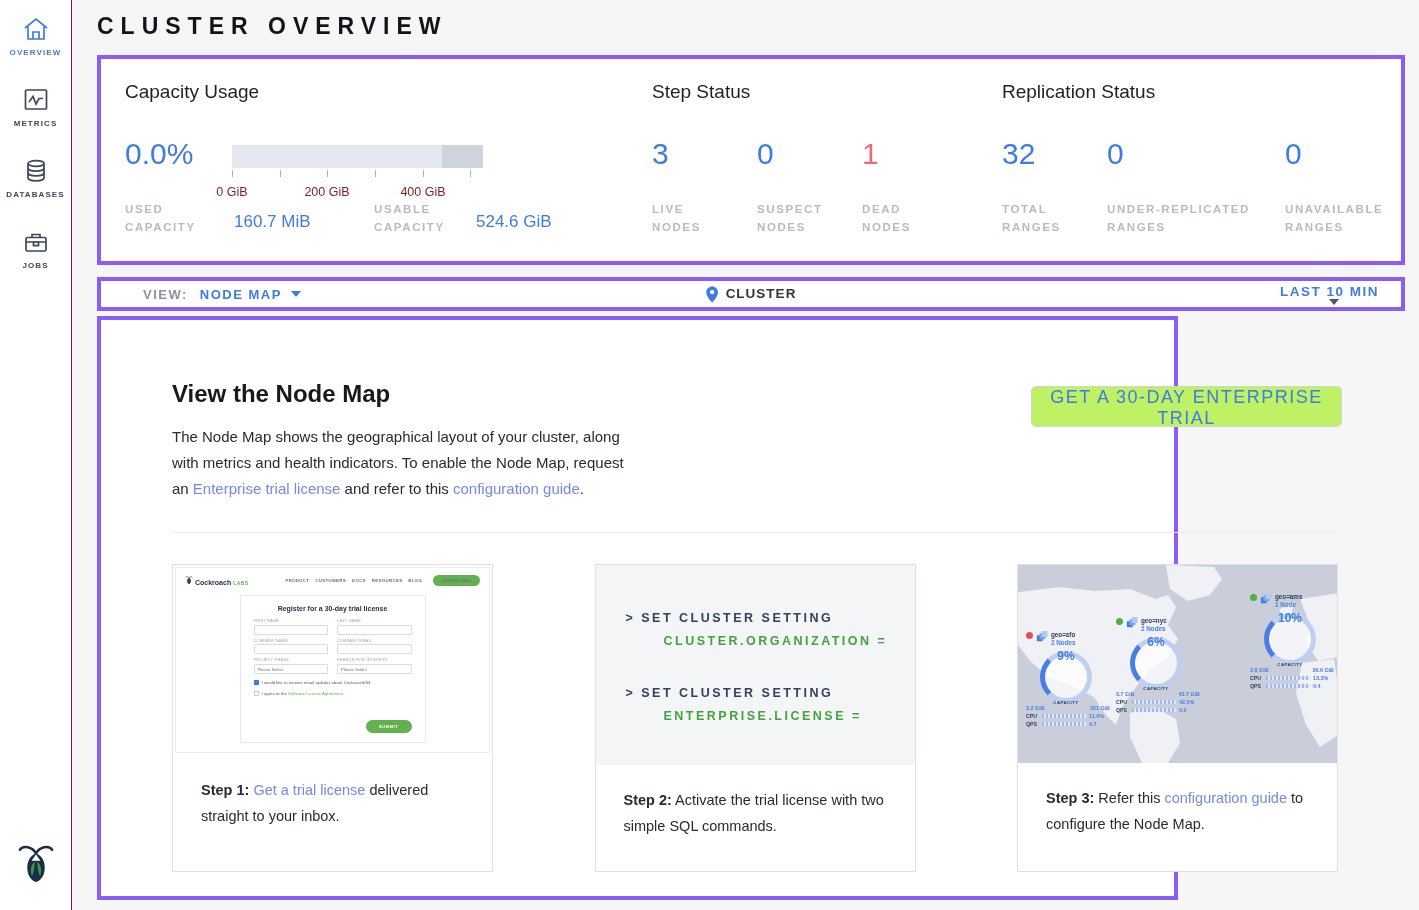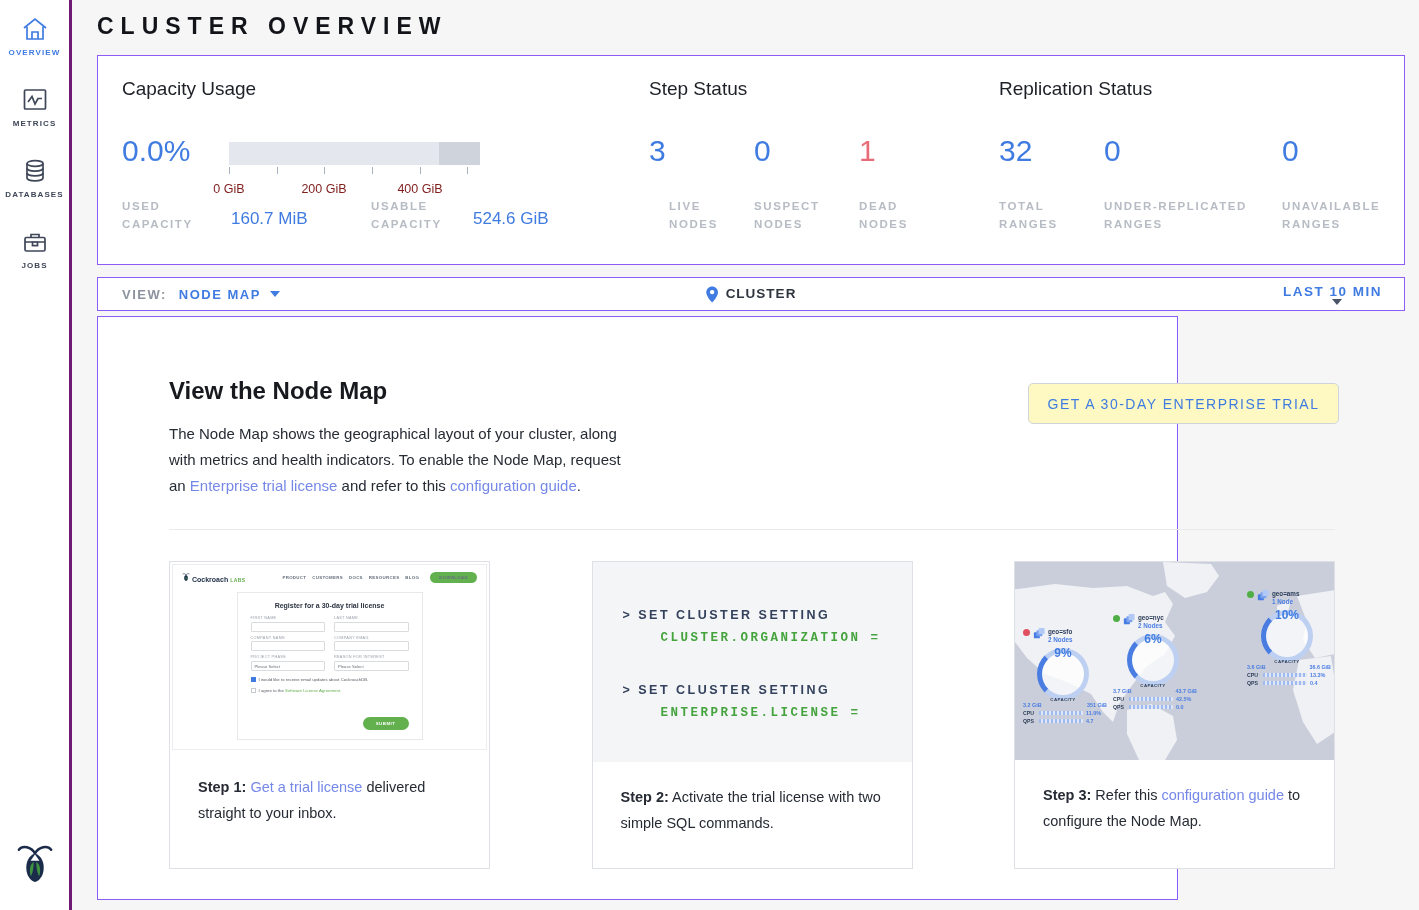--- a/index.html
+++ b/index.html
@@ -1,35 +1,35 @@
 <!DOCTYPE html>
 <html><head>
 <meta charset="utf-8">
 <style>
   * { margin:0; padding:0; box-sizing:border-box; }
   html,body { width:1419px; height:910px; }
   body { font-family:"Liberation Sans", sans-serif; background:#f6f6f7; color:#242933; overflow:hidden; }
   .app { position:relative; width:1419px; height:910px; }
 
   
-  .sidebar { position:absolute; left:0; top:0; width:72px; height:910px; background:#fff; border-right:3px solid #701a75; z-index:5; }
+  .sidebar { position:absolute; left:0; top:0; width:72px; height:910px; background:#fff; border-right:1px solid #701a75; z-index:5; }
   .nav-item { display:flex; flex-direction:column; align-items:center; margin-top:30px; cursor:pointer; }
   .nav-item:first-child { margin-top:16px; }
   .nav-label { font-size:8px; letter-spacing:1.1px; margin-top:6px; font-weight:700; color:#3e4658; }
   .nav-item.active .nav-label { color:#3f7be0; }
   .nav-icon { width:28px; height:26px; }
   .nav-icon svg { stroke:#3e4658; fill:none; stroke-width:1.7; }
   .nav-item.active .nav-icon svg { stroke:#3f7be0; }
   .sidebar-logo { position:absolute; bottom:22px; left:50%; transform:translateX(-50%); }
 
   
   .content { position:absolute; left:72px; top:0; width:1347px; height:910px; background:#f6f6f7; }
   .page-title { position:absolute; left:25px; top:13px; font-size:23px; font-weight:600; letter-spacing:7px; color:#121419; }
 
-  .panel { background:#fff; border:1px solid #8b5cf6; }
+  .panel { background:#fff; border:4px solid #8b5cf6;padding-left:18px; }
 
   
   .stats-panel { position:absolute; left:25px; top:55px; width:1308px; height:210px; }
   .sec-title { position:absolute; font-size:19px; font-weight:500; color:#1d2026; top:22px; }
   .big-num { position:absolute; top:78px; font-size:30px; font-weight:500; color:#3f7be0; }
   .big-num.red { color:#e86c77; }
   .stat-label { position:absolute; top:141px; font-size:11.5px; font-weight:600; letter-spacing:1.6px; line-height:18px; color:#b7bcc4; }
   .cap-bar { position:absolute; left:131px; top:86px; width:251px; height:23px; background:#e4e7ed; }
   .cap-bar-dark { position:absolute; right:0; top:0; width:16.5%; height:100%; background:#ced3dc; }
   .cap-ticks { position:absolute; left:131px; top:111px; width:251px; height:8px; }
@@ -46,21 +46,21 @@
   .vb-cluster { font-size:13.5px; letter-spacing:1px; color:#2f353e; font-weight:600; margin-left:7px; }
   .vb-right { margin-left:auto; margin-right:22px; display:flex; align-items:center; cursor:pointer;flex-direction:column; }
   .vb-time { font-size:13.5px; letter-spacing:1.5px; color:#3f7be0; font-weight:600; }
   .caret.dark { border-top-color:#4a5568; }
 
   
   .main-panel { position:absolute; left:25px; top:316px; width:1081px; height:584px; }
   .vm-heading { position:absolute; left:71px; top:60px; font-size:24px; font-weight:600; color:#17191e; }
   .vm-desc { position:absolute; left:71px; top:104px; width:462px; font-size:15px; line-height:26px; color:#262b34; }
   a.lnk { color:#7588e8; text-decoration:none; cursor:pointer; }
-  .trial-btn { position:absolute; left:930px; top:66px; width:311px; height:41px; background:#fef9c3; border:1px solid #cfd4db; border-radius:5px; color:#3f7be0; font-size:14px; letter-spacing:1.5px; font-weight:500; font-family:"Liberation Sans",sans-serif; cursor:pointer; }
+  .trial-btn { position:absolute; left:930px; top:66px; width:311px; height:41px; background:#bef264; border:1px solid #cfd4db; border-radius:5px; color:#3f7be0; font-size:18px; letter-spacing:1.5px; font-weight:500; font-family:"Liberation Sans",sans-serif; cursor:pointer; }
   .divider { position:absolute; left:71px; top:212px; width:1166px; border-top:1px solid #e8eaed; }
   .cards { position:absolute; left:71px; top:244px; width:1166px; display:flex; justify-content:space-between; }
   .card { width:321px; height:308px; border:1px solid #dde0e5; background:#fff; position:relative; }
   .caption { padding:22px 28px 0 28px; font-size:14.5px; line-height:26px; color:#262b34; }
   .caption b { font-weight:700; }
 
   
   .site-thumb { margin:2px; height:186px; border:1px solid #ededef; position:relative; background:#fff; overflow:hidden; }
   .ms-header { display:flex; align-items:center; padding:7px 9px 0 9px; }
   .ms-brand { display:flex; align-items:baseline; }
@@ -76,21 +76,21 @@
   .ms-input { height:10px; border:1px solid #d9dcdf; border-radius:1px; font-size:4.2px; color:#6a7077; line-height:9px; padding-left:3px; }
   .ms-check { display:flex; align-items:center; gap:3px; margin-top:6px; font-size:4.3px; color:#555b64; }
   .ms-box { width:5px; height:5px; border:1px solid #c6cace; flex:none; }
   .ms-box.checked { background:#3f7be0; border-color:#3f7be0; }
   .ms-check .green { color:#63b04f; }
   .ms-submit { position:absolute; right:13px; bottom:9px; background:#63b04f; color:#fff; font-size:4.4px; font-weight:700; letter-spacing:.5px; padding:4px 13px; border-radius:9px; }
 
   
   .code-block { height:200px; background:#f4f5f7; padding:46px 0 0 30px; }
   .code-line { font-size:12.5px; font-weight:700; letter-spacing:2.5px; color:#33415c; margin-bottom:9px; }
-  .code-setting { font-size:12.5px; font-weight:700; letter-spacing:2.5px; color:#44a33c; margin-left:38px; margin-bottom:38px;font-family:Liberation Mono, monospace; }
+  .code-setting { font-size:12.5px; font-weight:700; letter-spacing:2.5px; color:#44a33c; margin-left:38px; margin-bottom:38px; }
 
   
   .nodemap { height:198px; background:#c9ceda; position:relative; overflow:hidden; }
   .nodemap svg.world { position:absolute; left:0; top:0; }
   .badge { position:absolute; }
   .badge-head { display:flex; align-items:flex-start; gap:3px; }
   .badge-dot { width:7px; height:7px; border-radius:50%; margin-top:1px; }
   .dot-red { background:#e0505e; } .dot-green { background:#4fae46; }
   .badge-meta { line-height:7.5px; }
   .badge-region { font-size:6.3px; font-weight:700; color:#2c3c58; }
@@ -187,21 +187,21 @@
       <span class="tick-lab" style="left:322px">400 GiB</span>
       <div class="stat-label" style="left:24px;width:92px">USED CAPACITY</div>
       <div class="cap-val" style="left:133px">160.7 MiB</div>
       <div class="stat-label" style="left:273px;width:92px">USABLE CAPACITY</div>
       <div class="cap-val" style="left:375px">524.6 GiB</div>
 
       <h2 class="sec-title" style="left:551px">Step Status</h2>
       <div class="big-num" style="left:551px">3</div>
       <div class="big-num" style="left:656px">0</div>
       <div class="big-num red" style="left:761px">1</div>
-      <div class="stat-label" style="left:571px;width:80px">LIVE NODES</div>
+      <div class="stat-label" style="left:551px;width:80px">LIVE NODES</div>
       <div class="stat-label" style="left:656px;width:80px">SUSPECT NODES</div>
       <div class="stat-label" style="left:761px;width:80px">DEAD NODES</div>
 
       <h2 class="sec-title" style="left:901px">Replication Status</h2>
       <div class="big-num" style="left:901px">32</div>
       <div class="big-num" style="left:1006px">0</div>
       <div class="big-num" style="left:1184px">0</div>
       <div class="stat-label" style="left:901px;width:80px">TOTAL RANGES</div>
       <div class="stat-label" style="left:1006px;width:160px">UNDER-REPLICATED RANGES</div>
       <div class="stat-label" style="left:1184px;width:110px">UNAVAILABLE RANGES</div>

